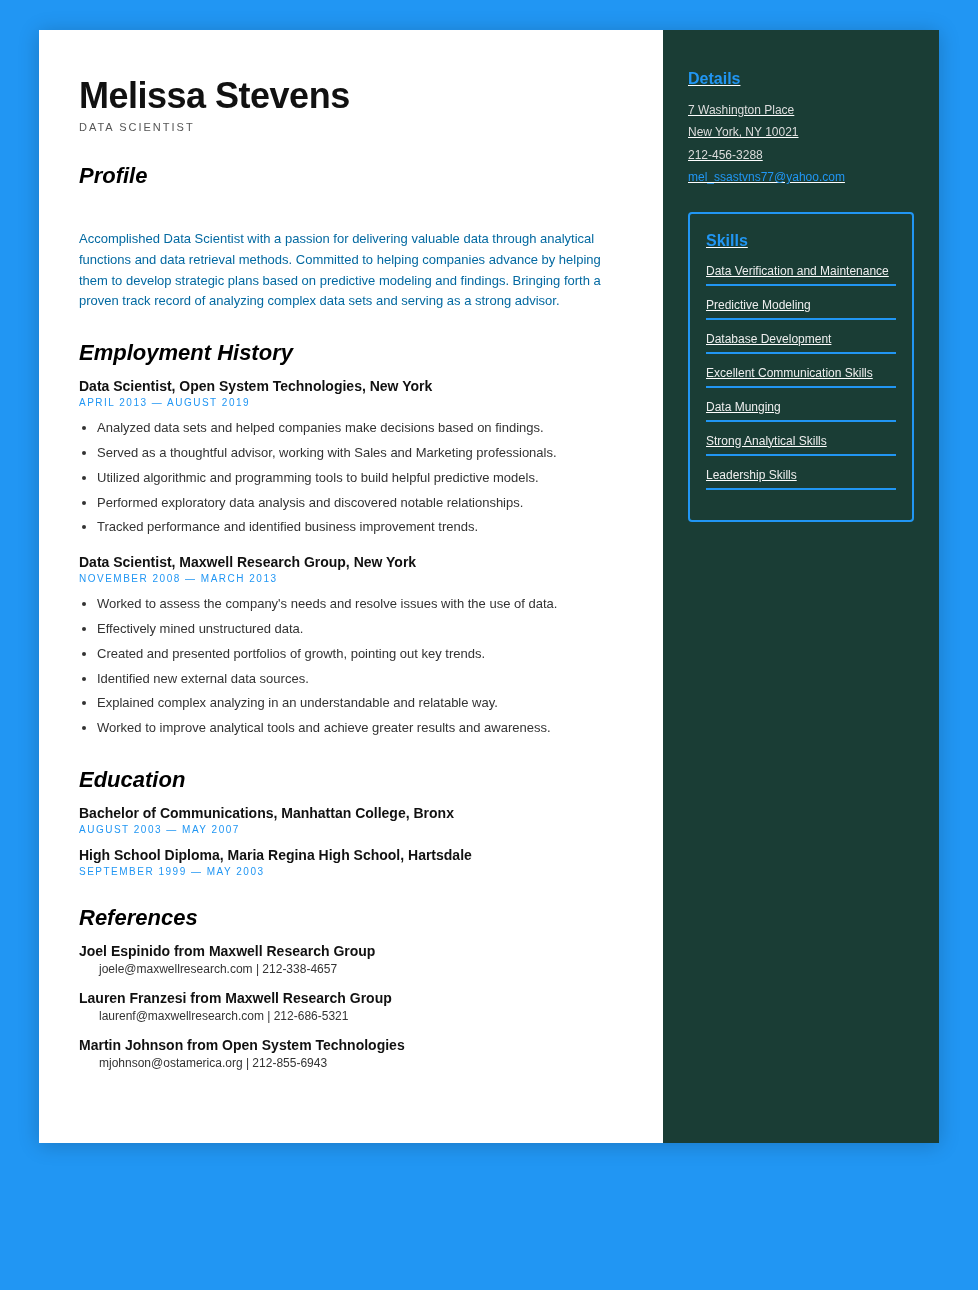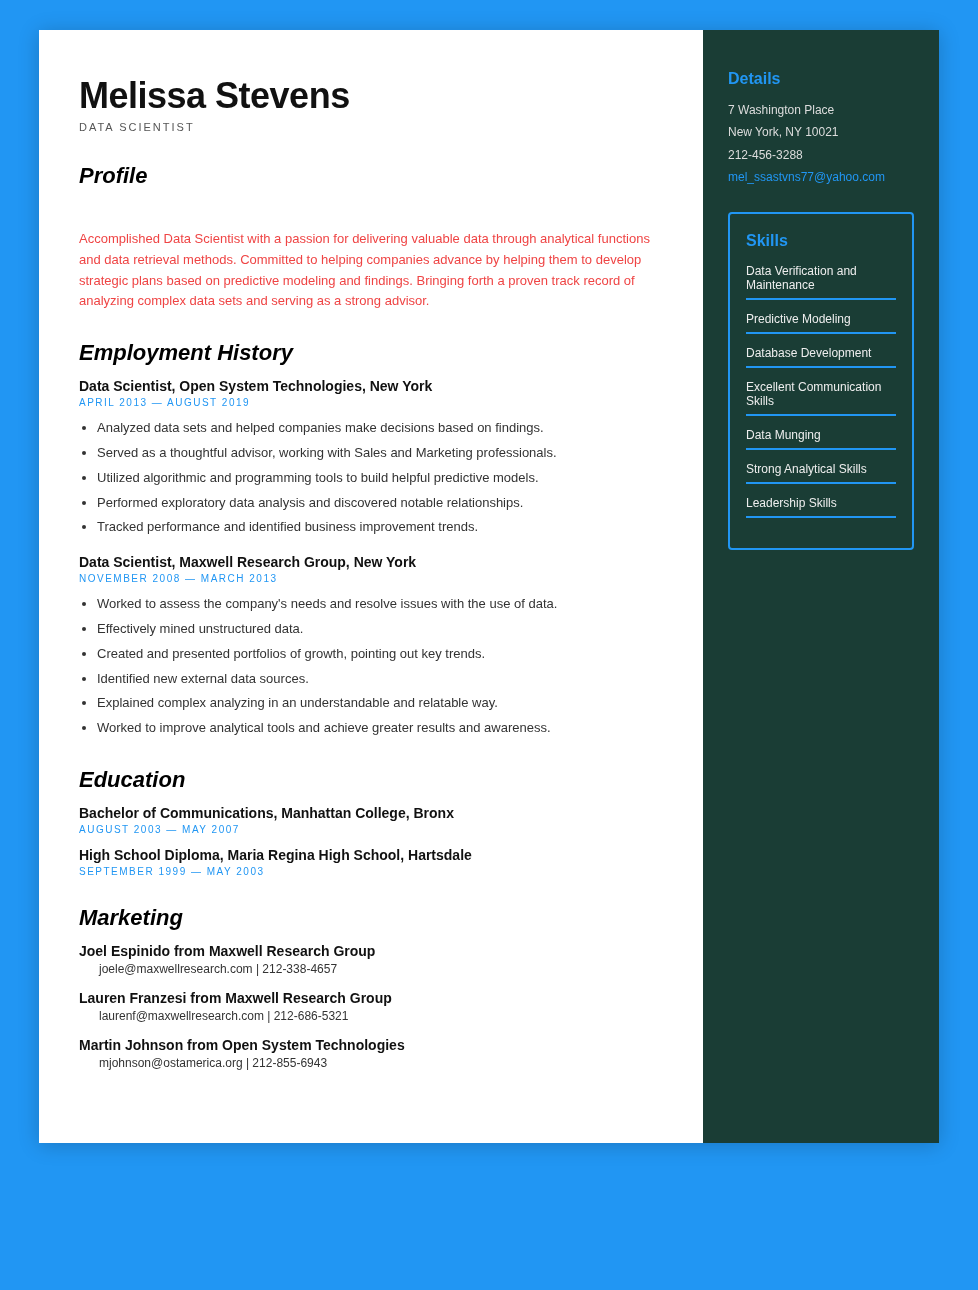--- a/index.html
+++ b/index.html
@@ -17,24 +17,25 @@
       display: flex;
       background: white;
       box-shadow: 0 2px 20px rgba(0,0,0,0.2);
     }
     .left-column {
       flex: 1;
       padding: 45px 40px;
       background: white;
     }
     .right-column {
-      width: 236px;
+      width: 276px;
       background: #1a3d35;
       padding: 40px 25px;
       color: white;
+      text-decoration: underline;
     }
     
     .name {
       font-size: 36px;
       font-weight: 900;
       color: #111;
       letter-spacing: -0.5px;
       margin-bottom: 4px;
     }
     .job-title {
@@ -49,21 +50,21 @@
     }
     .section-title {
       font-size: 22px;
       font-weight: 700;
       color: #000000;
       margin-bottom: 12px;
       font-style: italic;
     }
     .profile-text {
       font-size: 13px;
-      color: #ef4444;
+      color: #0369a1;
       line-height: 1.6;
       margin-top: 40px;
     }
     .employer-title {
       font-size: 14px;
       font-weight: 700;
       color: #111;
       margin-bottom: 3px;
     }
     .date-range {
@@ -199,21 +200,21 @@
         <div class="edu-school">Bachelor of Communications, Manhattan College, Bronx</div>
         <div class="date-range">AUGUST 2003 — MAY 2007</div>
       </div>
       <div style="margin-top:12px;">
         <div class="edu-school">High School Diploma, Maria Regina High School, Hartsdale</div>
         <div class="date-range">SEPTEMBER 1999 — MAY 2003</div>
       </div>
     </div>
 
     <div class="section">
-      <div class="section-title">Marketing</div>
+      <div class="section-title">References</div>
       <div>
         <div class="ref-name">Joel Espinido from Maxwell Research Group</div>
         <div class="ref-contact">joele@maxwellresearch.com  |  212-338-4657</div>
       </div>
       <div>
         <div class="ref-name">Lauren Franzesi from Maxwell Research Group</div>
         <div class="ref-contact">laurenf@maxwellresearch.com  |  212-686-5321</div>
       </div>
       <div>
         <div class="ref-name">Martin Johnson from Open System Technologies</div>

